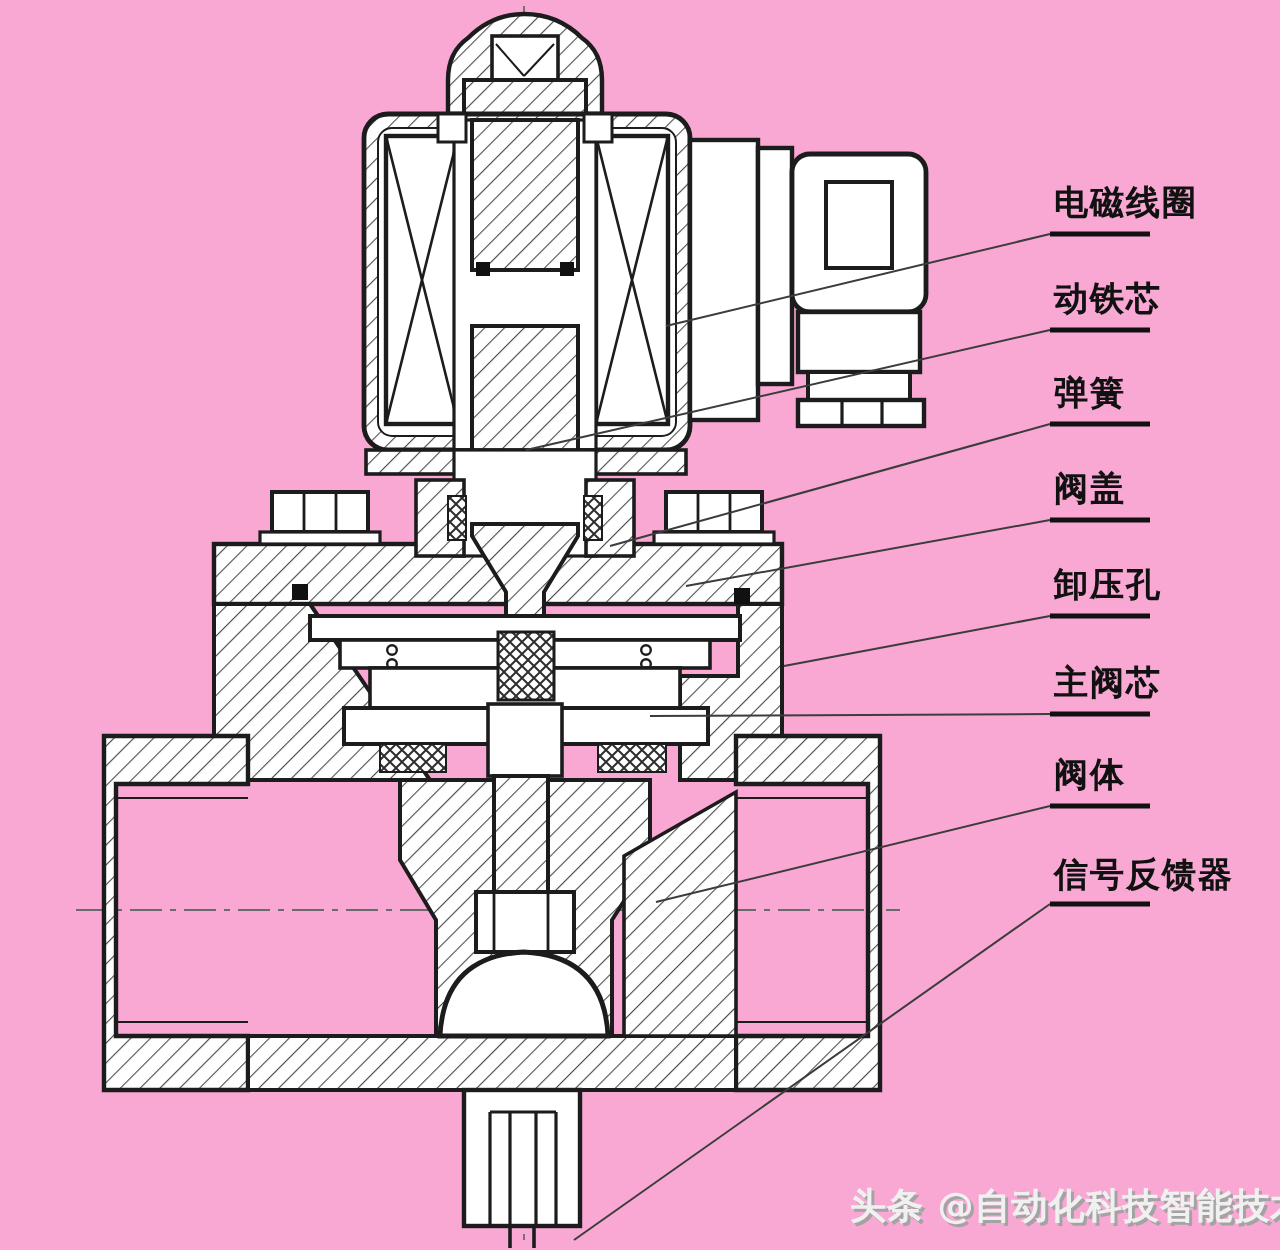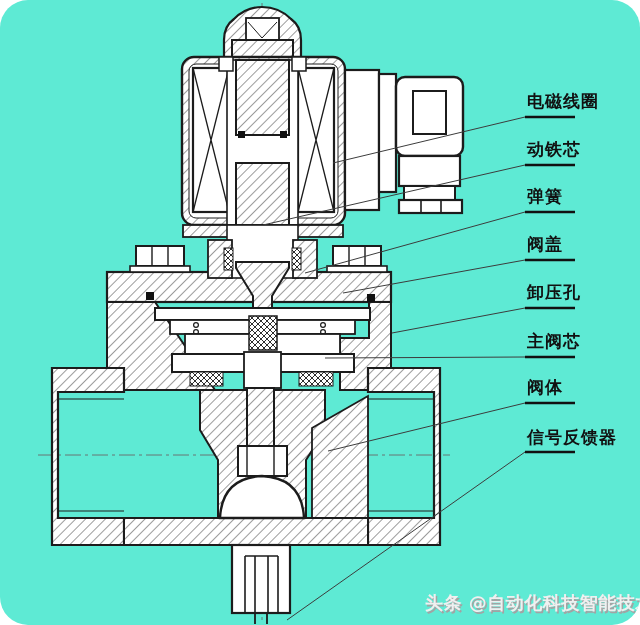--- a/index.html
+++ b/index.html
@@ -1,17 +1,17 @@
 <!DOCTYPE html>
 <html><head>
 <meta charset="utf-8">
 <style>
   html,body{margin:0;padding:0;background:#ffffff;}
-  .stage{position:relative;width:640px;height:625px;background:#5eead4;overflow:hidden;
-         font-family:"DejaVu Sans",sans-serif;border-radius:28px;}
+  .stage{position:relative;width:640px;height:625px;background:#f9a8d4;overflow:hidden;
+         font-family:"DejaVu Sans",sans-serif;}
   svg{display:block;}
   .part-label{font-family:"DejaVu Sans",sans-serif;font-size:17px;font-weight:700;fill:#111111;letter-spacing:1px;}
   .wm-shadow{font-family:"DejaVu Sans",sans-serif;font-size:18px;font-weight:700;fill:#a3a3a3;letter-spacing:0.5px;}
   .wm-face{font-family:"DejaVu Sans",sans-serif;font-size:18px;font-weight:700;fill:#f0f0f0;letter-spacing:0.5px;}
   .fw{fill:#ffffff;stroke:#1c1c1c;}
   .fh{fill:url(#hatch);stroke:#1c1c1c;}
   .fx{fill:url(#xhatch);stroke:#1c1c1c;}
   .ln{stroke:#1c1c1c;fill:none;}
   .leader{stroke:#3c3c3c;stroke-width:1;fill:none;}
   .ul{stroke:#111111;stroke-width:2.6;}

